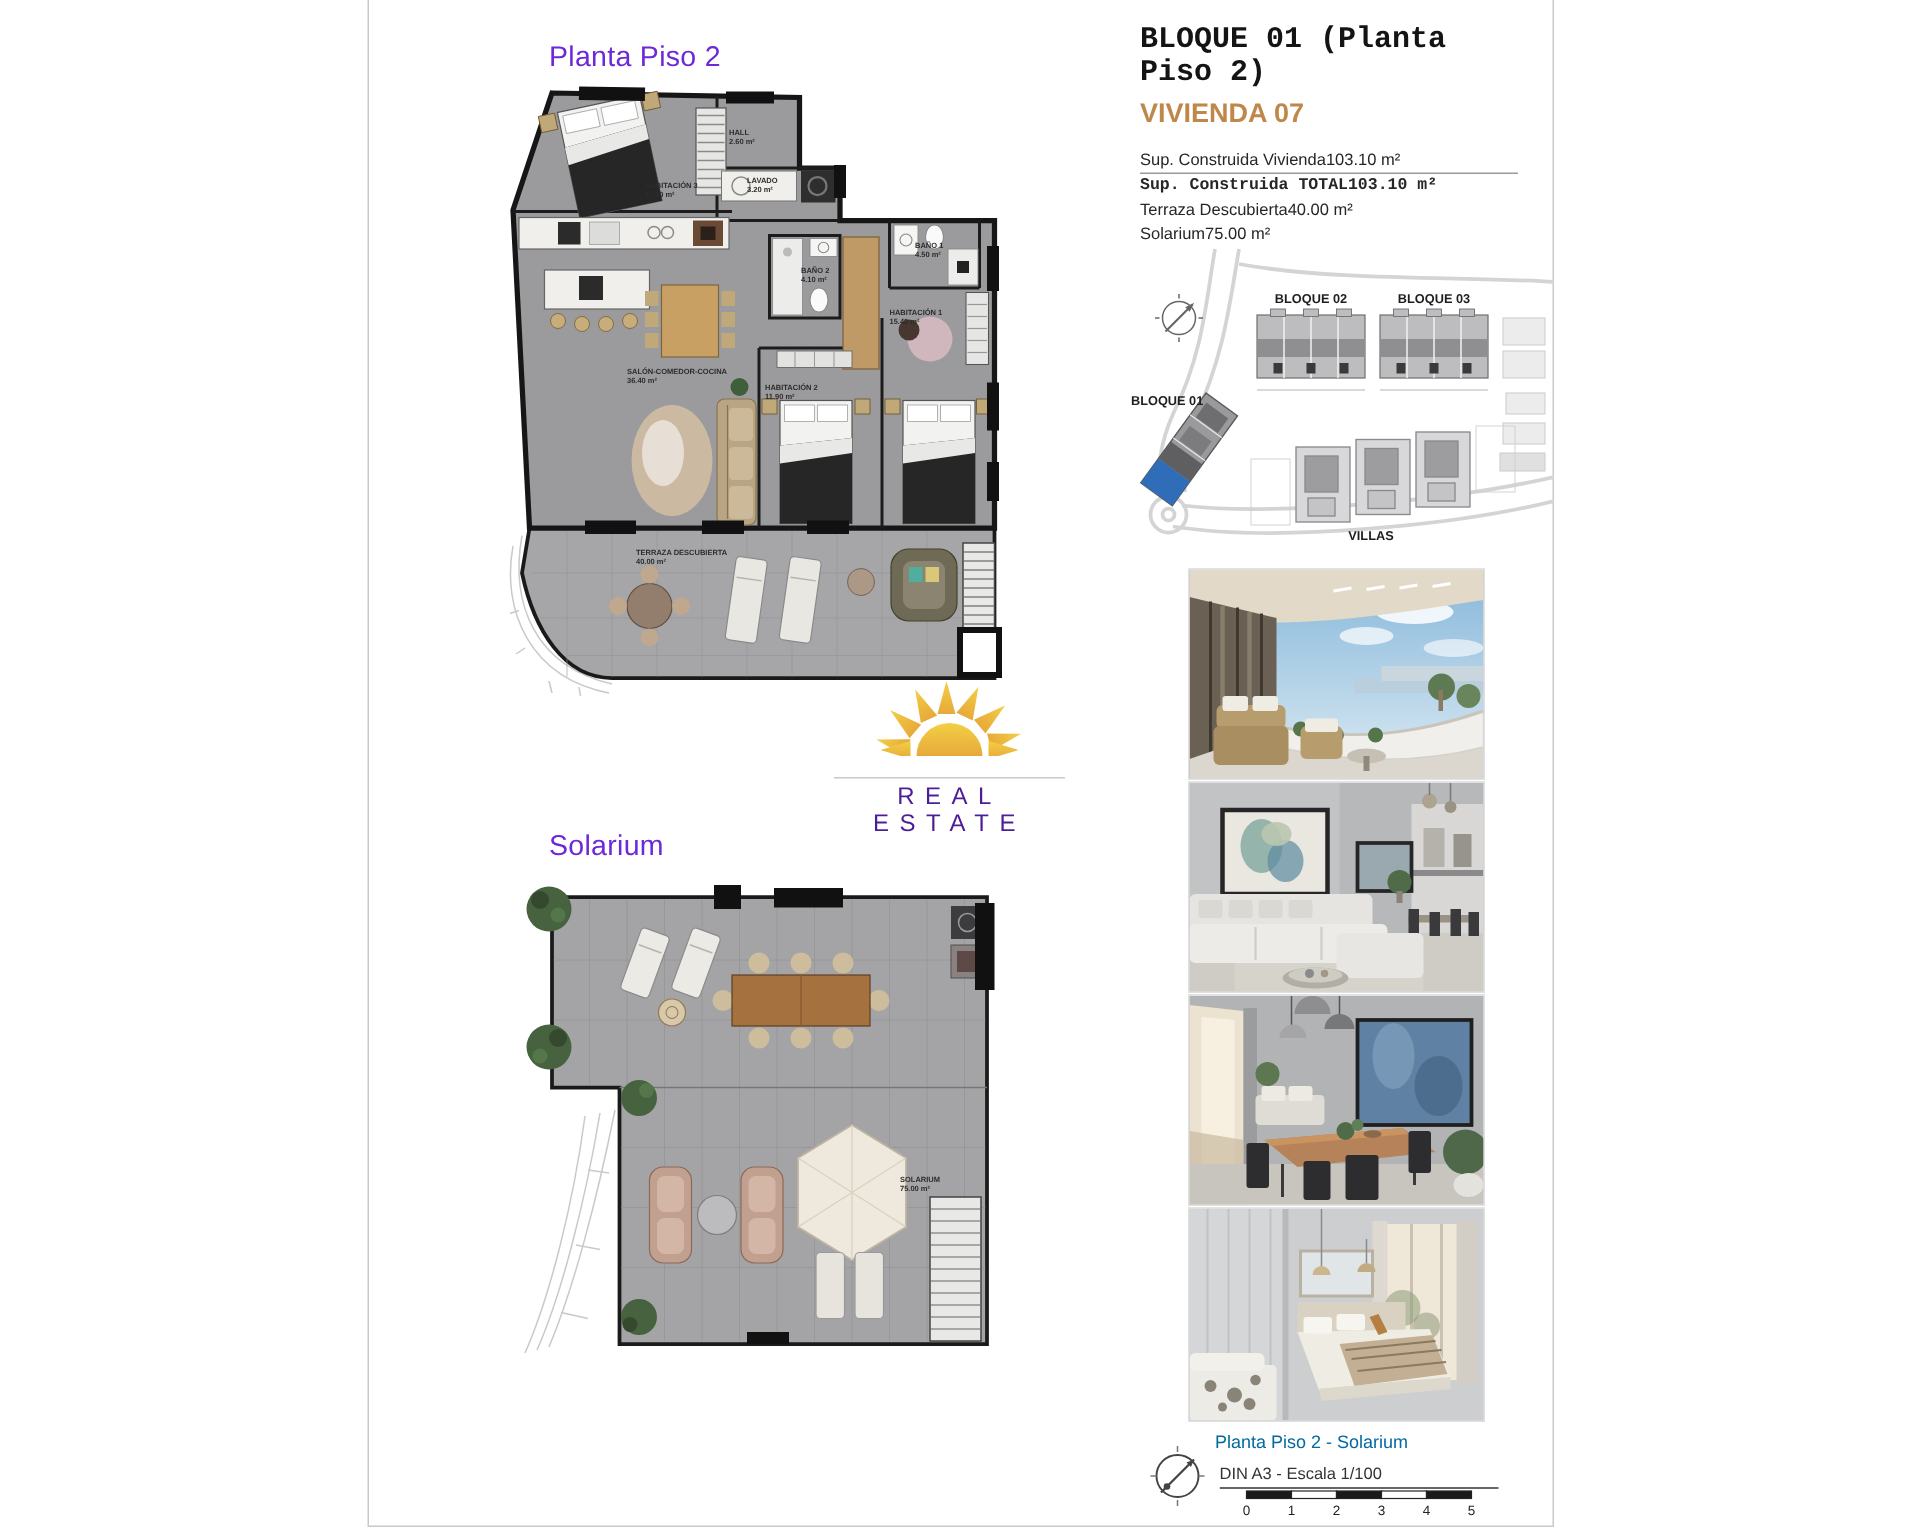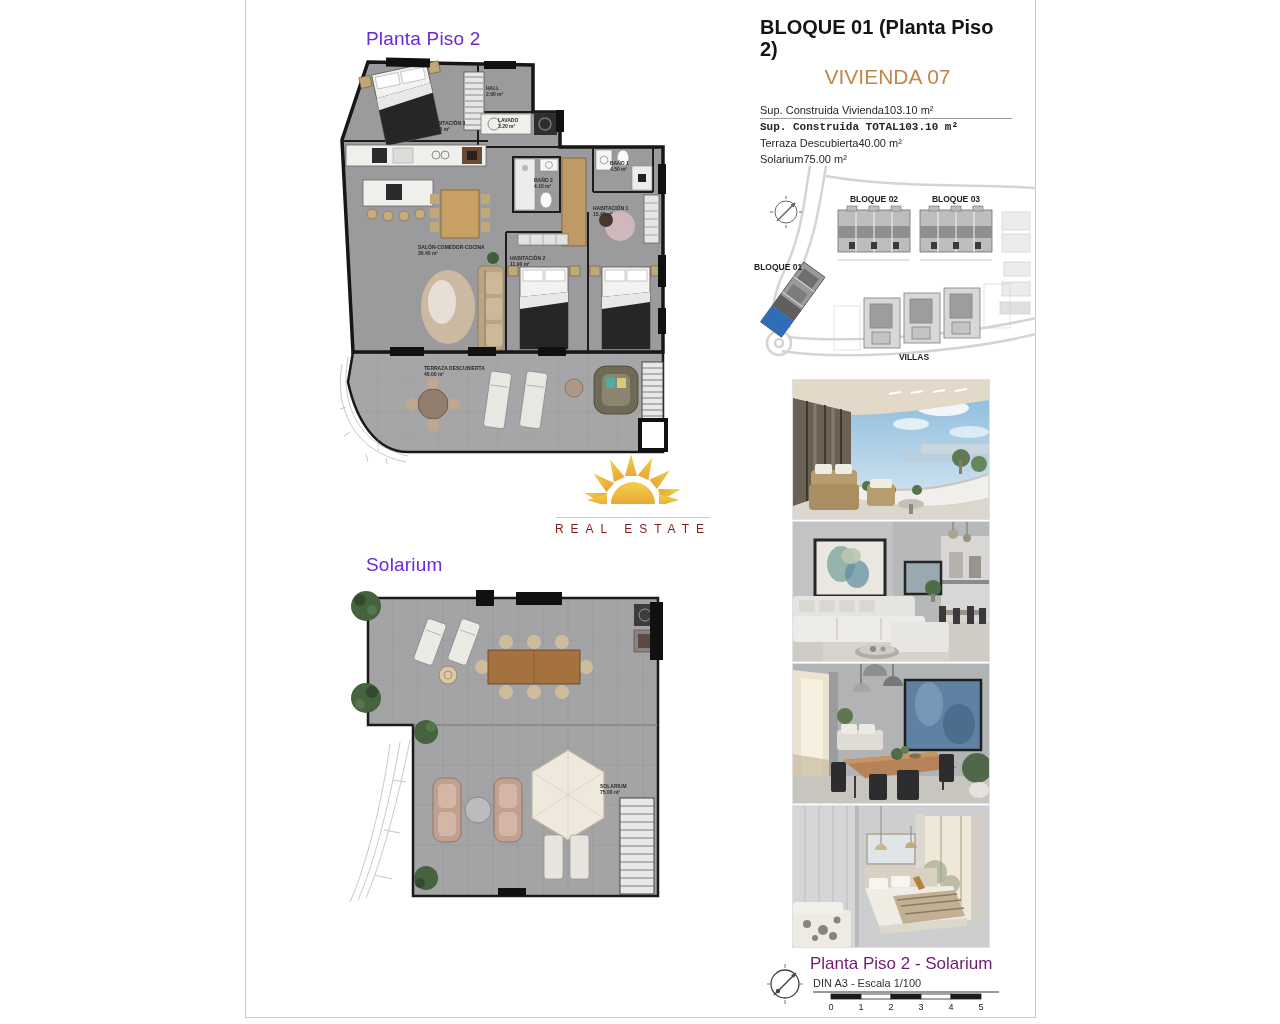--- a/index.html
+++ b/index.html
@@ -3,33 +3,33 @@
 <meta charset="utf-8">
 <style>
   html,body{margin:0;padding:0;background:#fff;}
   body{width:1280px;height:1024px;position:relative;font-family:"Liberation Sans",sans-serif;overflow:hidden;}
   .abs{position:absolute;}
   .sheet-border{left:245px;top:-2px;width:789px;height:1018px;border:1px solid #c9c9c9;pointer-events:none;}
   .plan-title{font-size:19px;color:#6d28d9;letter-spacing:.2px;}
   svg text{font-family:"Liberation Sans",sans-serif;}
   .roomlbl{font-size:5px;fill:#2c2c2c;font-weight:bold;}
   .hdr{left:760px;top:16px;width:255px;}
-  .hdr h1{margin:0;font-size:20px;line-height:1.1;color:#141414;font-weight:bold;}
-  .hdr h2{margin:5px 0 0 0;font-size:21px;font-weight:normal;text-align:center;}
+  .hdr h1{margin:0;font-size:20px;line-height:1.1;color:#141414;font-weight:bold;font-family:Liberation Mono, monospace;}
+  .hdr h2{margin:5px 0 0 0;font-size:18px;font-weight:bold;}
   .areas{margin-top:13px;width:252px;font-size:11px;color:#262626;}
   .arow{display:flex;padding:2px 0;}
   .arow.sep{border-bottom:1px solid #9a9a9a;}
   .arow.bold{font-weight:bold;font-family:Liberation Mono, monospace;}
   .photo{left:792px;width:196px;height:139px;border:1px solid #e0e0e0;background:#cfcfcf;overflow:hidden;}
   .logo{left:548px;top:450px;width:170px;text-align:center;}
   .logo .words{font-size:29px;font-weight:bold;letter-spacing:2px;line-height:1;}
   .logo .amp{color:#4d4d4d;}
   .logo .rule{height:1px;background:#c9c9c9;margin:5px 8px 4px 8px;}
-  .logo .tag{font-size:12px;letter-spacing:7px;color:#7f1d1d;}
-  .ftitle{left:810px;top:954px;font-size:17px;color:#701a75;}
+  .logo .tag{font-size:16px;letter-spacing:7px;color:#4c1d95;}
+  .ftitle{left:810px;top:954px;font-size:12px;color:#0369a1;}
   .fscale{left:813px;top:977px;font-size:11px;color:#333;}
 </style>
 </head>
 <body>
 
 <div class="abs sheet-border"></div>
 
 <div class="abs plan-title" style="left:366px;top:28px;">Planta Piso 2</div>
 
 <svg class="abs" style="left:338px;top:52px;" width="362" height="412" viewBox="0 0 362 412">

